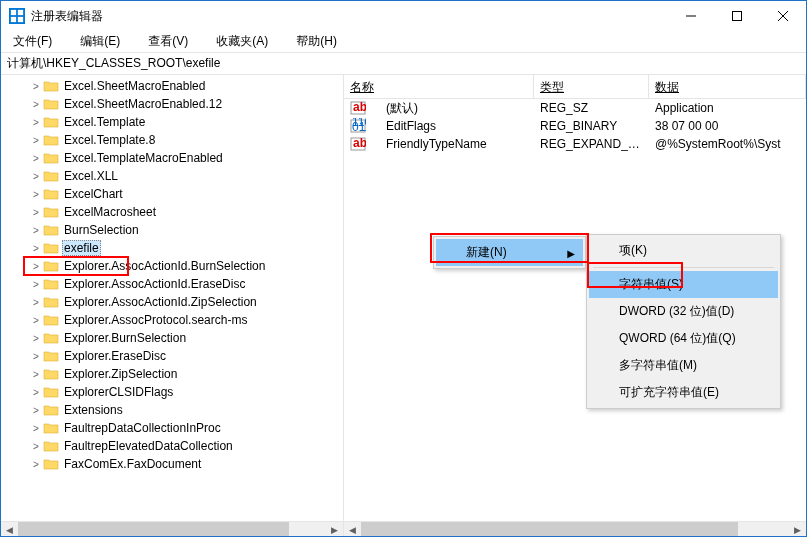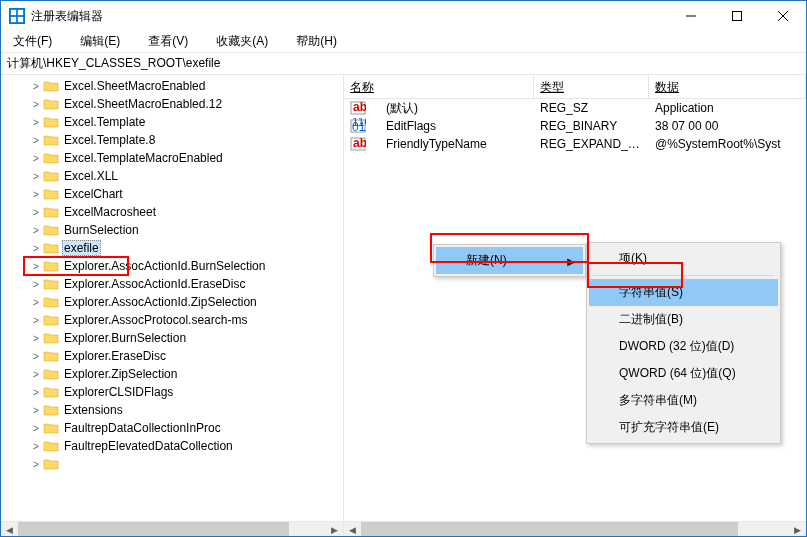--- a/index.html
+++ b/index.html
@@ -40,21 +40,21 @@
   .list-cell.data { flex: 1; }
   .val-icon { width: 16px; height: 16px; margin-right: 20px; display: flex; align-items: center; justify-content: center; }
   
   .scrollbar-bottom { height: 17px; background: #f0f0f0; border-top: 1px solid #e5e5e5; display: flex; }
   .sb-left { width: 343px; border-right: 1px solid #e5e5e5; display: flex; align-items: center; }
   .sb-right { flex: 1; display: flex; align-items: center; }
   .sb-arrow { width: 17px; height: 17px; display: flex; align-items: center; justify-content: center; color: #606060; font-size: 9px; }
   .sb-track { flex: 1; height: 17px; position: relative; }
   .sb-thumb { position: absolute; height: 17px; background: #cdcdcd; }
   
-  .ctx-menu { position: absolute; background: #f0f0f0; border: 1px solid #ccc; box-shadow: 2px 2px 4px rgba(0,0,0,0.2); padding: 2px; z-index: 10; margin-top: 8px; }
+  .ctx-menu { position: absolute; background: #f0f0f0; border: 1px solid #ccc; box-shadow: 2px 2px 4px rgba(0,0,0,0.2); padding: 2px; z-index: 10; }
   .ctx-item { padding: 5px 40px 5px 30px; white-space: nowrap; position: relative; }
   .ctx-item.highlight { background: #90c8f6; }
   .ctx-item .arrow { position: absolute; right: 8px; top: 50%; transform: translateY(-50%); font-size: 10px; }
   .ctx-sep { height: 1px; background: #d7d7d7; margin: 3px 4px; }
   
   .annot { position: absolute; border: 2px solid #ff0000; pointer-events: none; z-index: 20; }
   
   .folder-svg { fill: #ffd968; stroke: #d4a017; stroke-width: 0.5; }
 </style>
 </head>
@@ -294,20 +294,21 @@
           </span>
           <span class="tree-label">FaultrepElevatedDataCollection</span>
         </div>
         <div class="tree-row">
           <span class="tree-expand">&gt;</span>
           <span class="tree-folder">
             <svg width="16" height="14" viewBox="0 0 16 14">
               <path class="folder-svg" d="M1 3 L1 12 L15 12 L15 4 L7 4 L6 3 Z"></path>
             </svg>
           </span>
+          <span class="tree-label">FaxComEx.FaxDocument</span>
         </div>
       </div>
   </div>
   <div class="list-pane">
     <div class="list-header">
       <div class="list-col name">名称</div>
       <div class="list-col type">类型</div>
       <div class="list-col data">数据</div>
     </div>
     <div class="list-body" id="list-body">
@@ -376,21 +377,20 @@
   <div class="ctx-item highlight">
     <span>新建(N)</span>
     <span class="arrow">▶</span>
   </div>
 </div>
 
 <div class="ctx-menu" style="left:585px; top:233px; width:195px;" id="submenu">
 <div class="ctx-item">项(K)</div>
     <div class="ctx-sep"></div>
     <div class="ctx-item highlight">字符串值(S)</div>
-    <div class="ctx-item">二进制值(B)</div>
     <div class="ctx-item">DWORD (32 位)值(D)</div>
     <div class="ctx-item">QWORD (64 位)值(Q)</div>
     <div class="ctx-item">多字符串值(M)</div>
     <div class="ctx-item">可扩充字符串值(E)</div>
   </div>
 
 <div class="annot" style="left:22px; top:255px; width:106px; height:20px;"></div>
 <div class="annot" style="left:429px; top:232px; width:159px; height:30px;"></div>
 <div class="annot" style="left:586px; top:261px; width:96px; height:26px;"></div>
 

